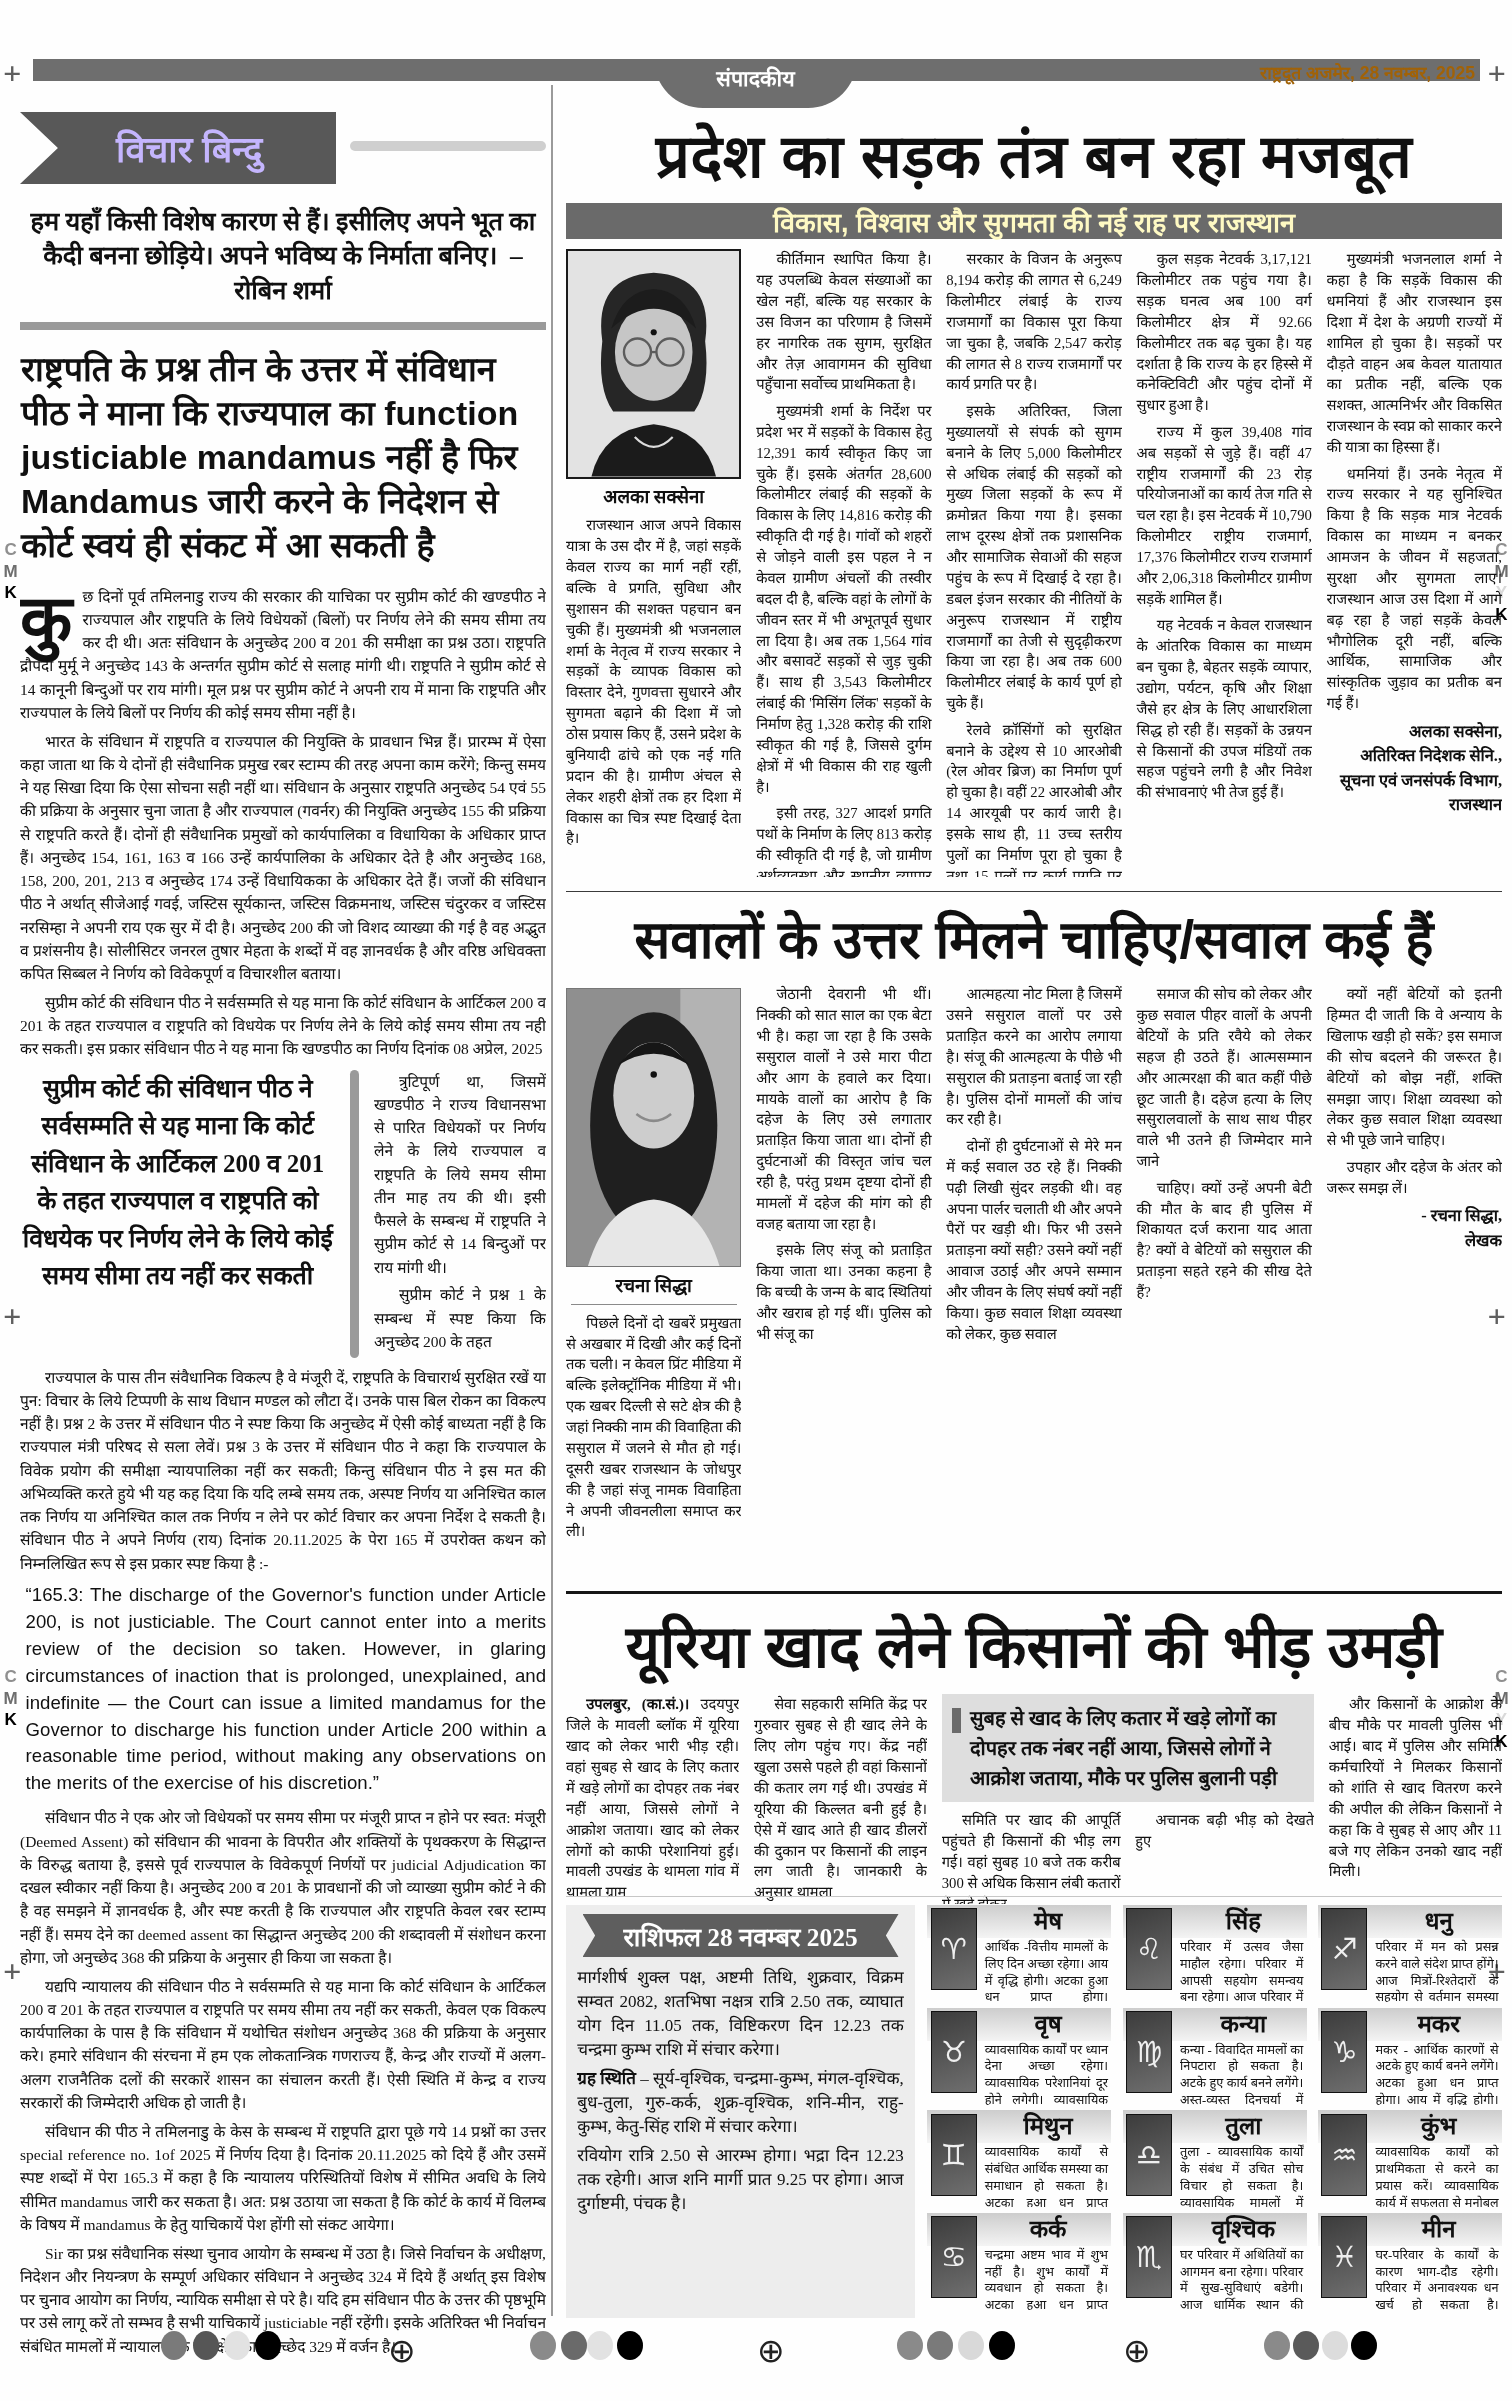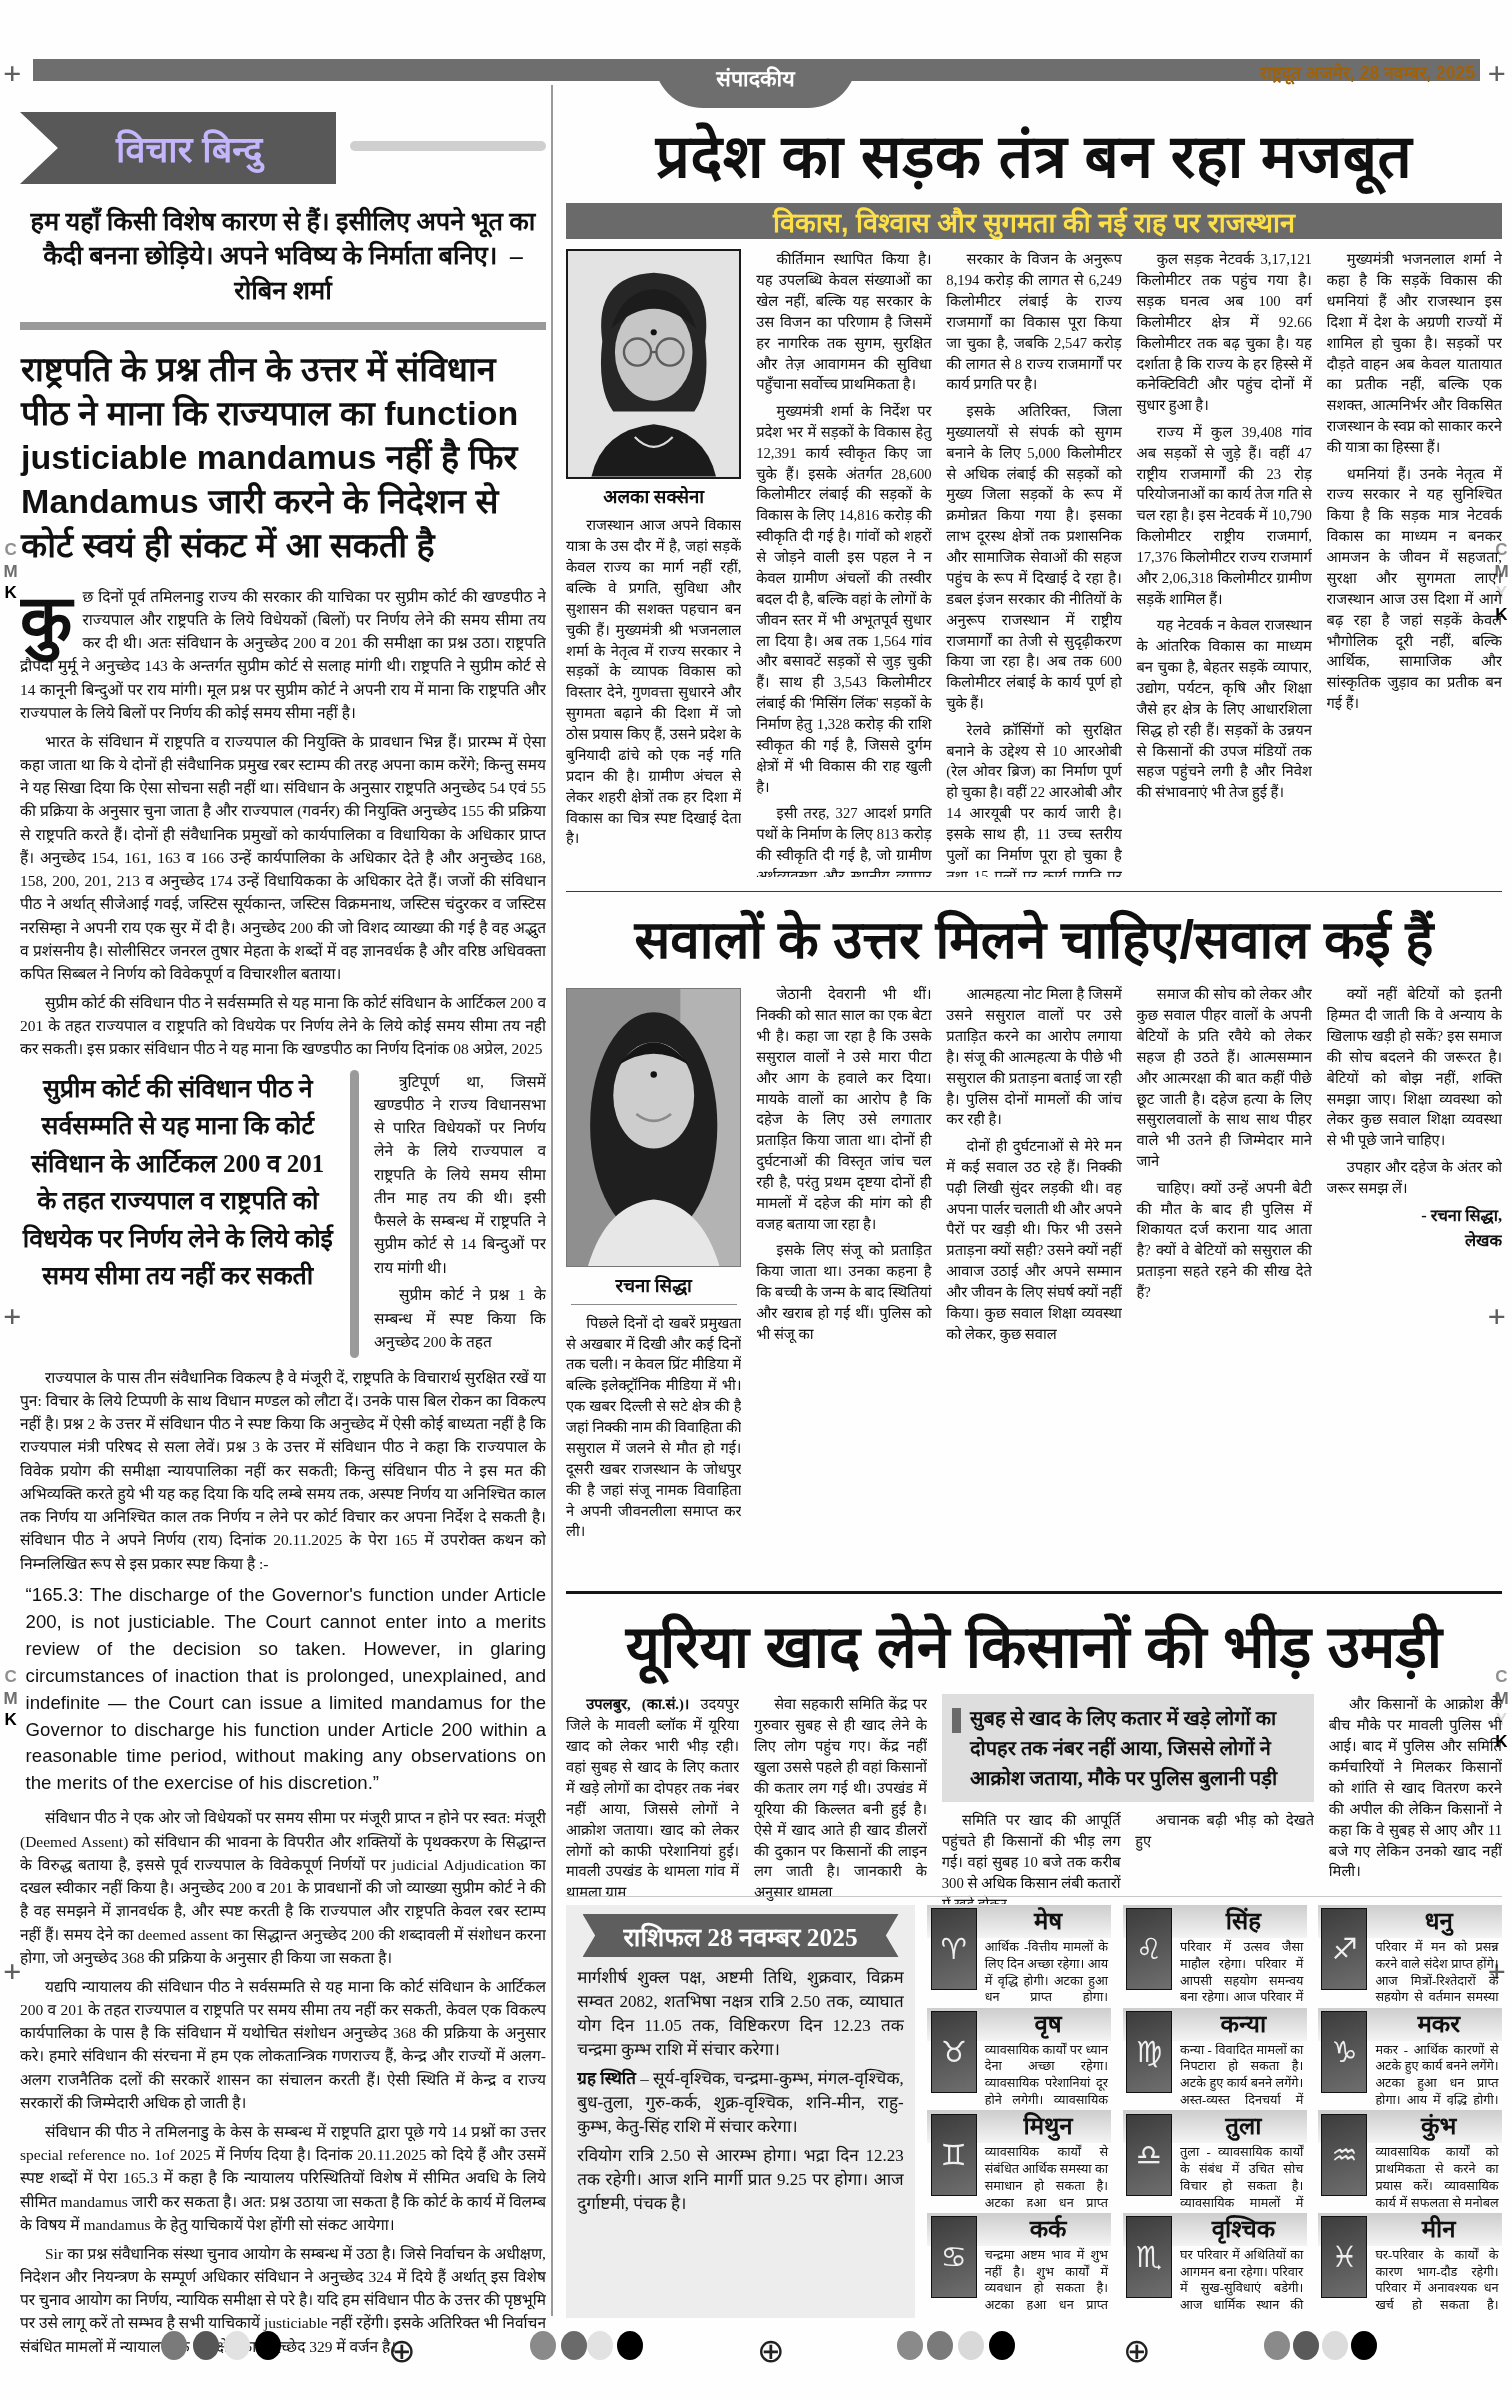--- a/index.html
+++ b/index.html
@@ -41,21 +41,21 @@
   .pullbar{width:9px;background:#9a9a9a;border-radius:4.5px;}
   .pullside{flex:1;font-size:15.5px;line-height:1.5;text-align:justify;}
   .pullside p{margin:0 0 4.5px 0;}
   .blockquote-en{font-family:"Liberation Sans",sans-serif;font-size:18.6px;line-height:1.45;text-align:justify;margin:6.8px 0 9px 5.6px;}
   
   .vdivider{position:absolute;left:551px;top:85px;width:1.7px;height:2231px;background:#9a9a9a;}
   .article{position:absolute;left:566px;width:936px;}
   .a-head{font-weight:bold;text-align:center;font-family:"Liberation Sans",sans-serif;}
   #road{top:113px;height:774px;}
   #road .a-head{font-size:60px;letter-spacing:0.6px;}
-  .sub-bar{margin-top:8px;height:36px;background:#6a6a6a;color:#fde047;display:flex;align-items:center;justify-content:center;font-weight:bold;font-size:27px;font-family:"Liberation Sans",sans-serif;}
+  .sub-bar{margin-top:8px;height:36px;background:#6a6a6a;color:#fef9c3;display:flex;align-items:center;justify-content:center;font-weight:bold;font-size:27px;font-family:"Liberation Sans",sans-serif;}
   .a-body{display:flex;gap:14.7px;margin-top:10.2px;}
   .a-col{flex:1;font-size:14.7px;line-height:1.42;text-align:justify;overflow:hidden;}
   .a-col p{margin:0 0 5.6px 0;text-indent:20.3px;}
   #road .a-body{height:628px;}
   .photo-fig{margin:0 0 5.6px 0;}
   .photo-frame{border:2.3px solid #1a1a1a;background:#dcdcdc;}
   .photo-frame svg{display:block;width:100%;height:auto;}
   .photo-cap{text-align:center;font-weight:bold;font-size:18.6px;margin:5.6px 0 4.5px 0;}
   .sig-right{text-align:right;font-weight:bold;font-size:16.4px;line-height:1.5;margin-top:4.5px;}
   #questions{top:891px;height:695px;border-top:1.7px solid #3a3a3a;padding-top:9px;}
@@ -214,20 +214,26 @@
     <div class="a-col">
         <p>कुल सड़क नेटवर्क 3,17,121 किलोमीटर तक पहुंच गया है। सड़क घनत्व अब 100 वर्ग किलोमीटर क्षेत्र में 92.66 किलोमीटर तक बढ़ चुका है। यह दर्शाता है कि राज्य के हर हिस्से में कनेक्टिविटी और पहुंच दोनों में सुधार हुआ है।</p>
         <p>राज्य में कुल 39,408 गांव अब सड़कों से जुड़े हैं। वहीं 47 राष्ट्रीय राजमार्गों की 23 रोड़ परियोजनाओं का कार्य तेज गति से चल रहा है। इस नेटवर्क में 10,790 किलोमीटर राष्ट्रीय राजमार्ग, 17,376 किलोमीटर राज्य राजमार्ग और 2,06,318 किलोमीटर ग्रामीण सड़कें शामिल हैं।</p>
         <p>यह नेटवर्क न केवल राजस्थान के आंतरिक विकास का माध्यम बन चुका है, बेहतर सड़कें व्यापार, उद्योग, पर्यटन, कृषि और शिक्षा जैसे हर क्षेत्र के लिए आधारशिला सिद्ध हो रही हैं। सड़कों के उन्नयन से किसानों की उपज मंडियों तक सहज पहुंचने लगी है और निवेश की संभावनाएं भी तेज हुई हैं।</p>
       </div>
     <div class="a-col">
       <div>
           <p>मुख्यमंत्री भजनलाल शर्मा ने कहा है कि सड़कें विकास की धमनियां हैं और राजस्थान इस दिशा में देश के अग्रणी राज्यों में शामिल हो चुका है। सड़कों पर दौड़ते वाहन अब केवल यातायात का प्रतीक नहीं, बल्कि एक सशक्त, आत्मनिर्भर और विकसित राजस्थान के स्वप्न को साकार करने की यात्रा का हिस्सा हैं।</p>
           <p>धमनियां हैं। उनके नेतृत्व में राज्य सरकार ने यह सुनिश्चित किया है कि सड़क मात्र नेटवर्क विकास का माध्यम न बनकर आमजन के जीवन में सहजता, सुरक्षा और सुगमता लाए। राजस्थान आज उस दिशा में आगे बढ़ रहा है जहां सड़कें केवल भौगोलिक दूरी नहीं, बल्कि आर्थिक, सामाजिक और सांस्कृतिक जुड़ाव का प्रतीक बन गई हैं।</p>
         </div>
+      <div class="sig-right">
+          <div>अलका सक्सेना,</div>
+          <div>अतिरिक्त निदेशक सेनि.,</div>
+          <div>सूचना एवं जनसंपर्क विभाग,</div>
+          <div>राजस्थान</div>
+        </div>
     </div>
   </div>
 </div>
 
 <div class="article" id="questions">
   <div class="a-head">सवालों के उत्तर मिलने चाहिए/सवाल कई हैं</div>
   <div class="a-body">
     <div class="a-col">
       <figure class="photo-fig" style="margin:3.4px 0 2.3px 0;">
         <div class="photo-frame" style="border-width:1.1px;border-color:#777;">

